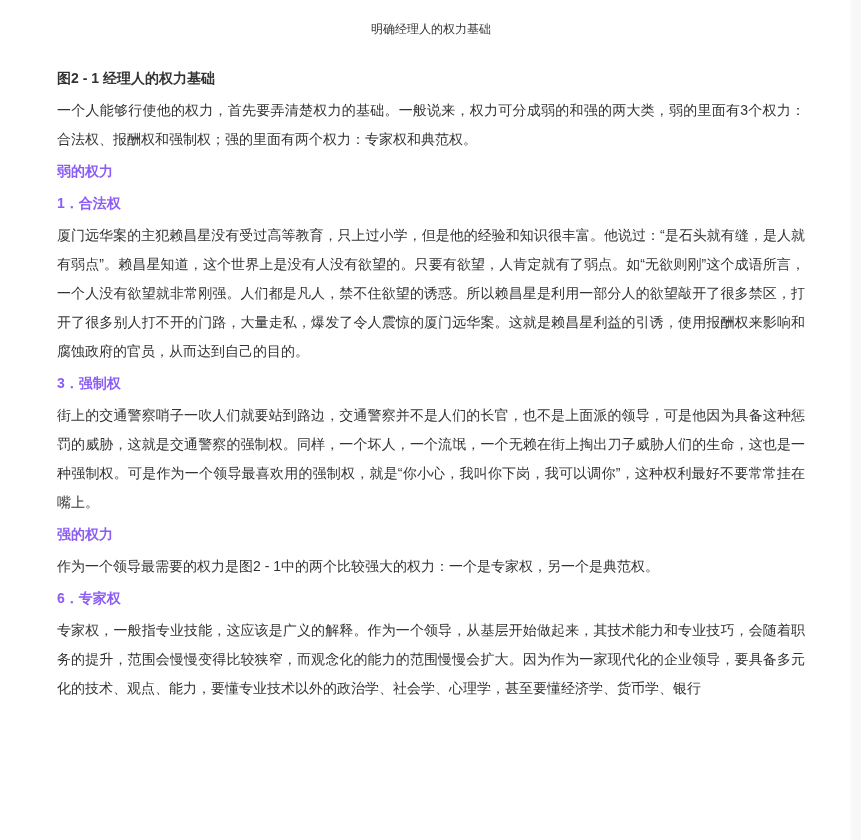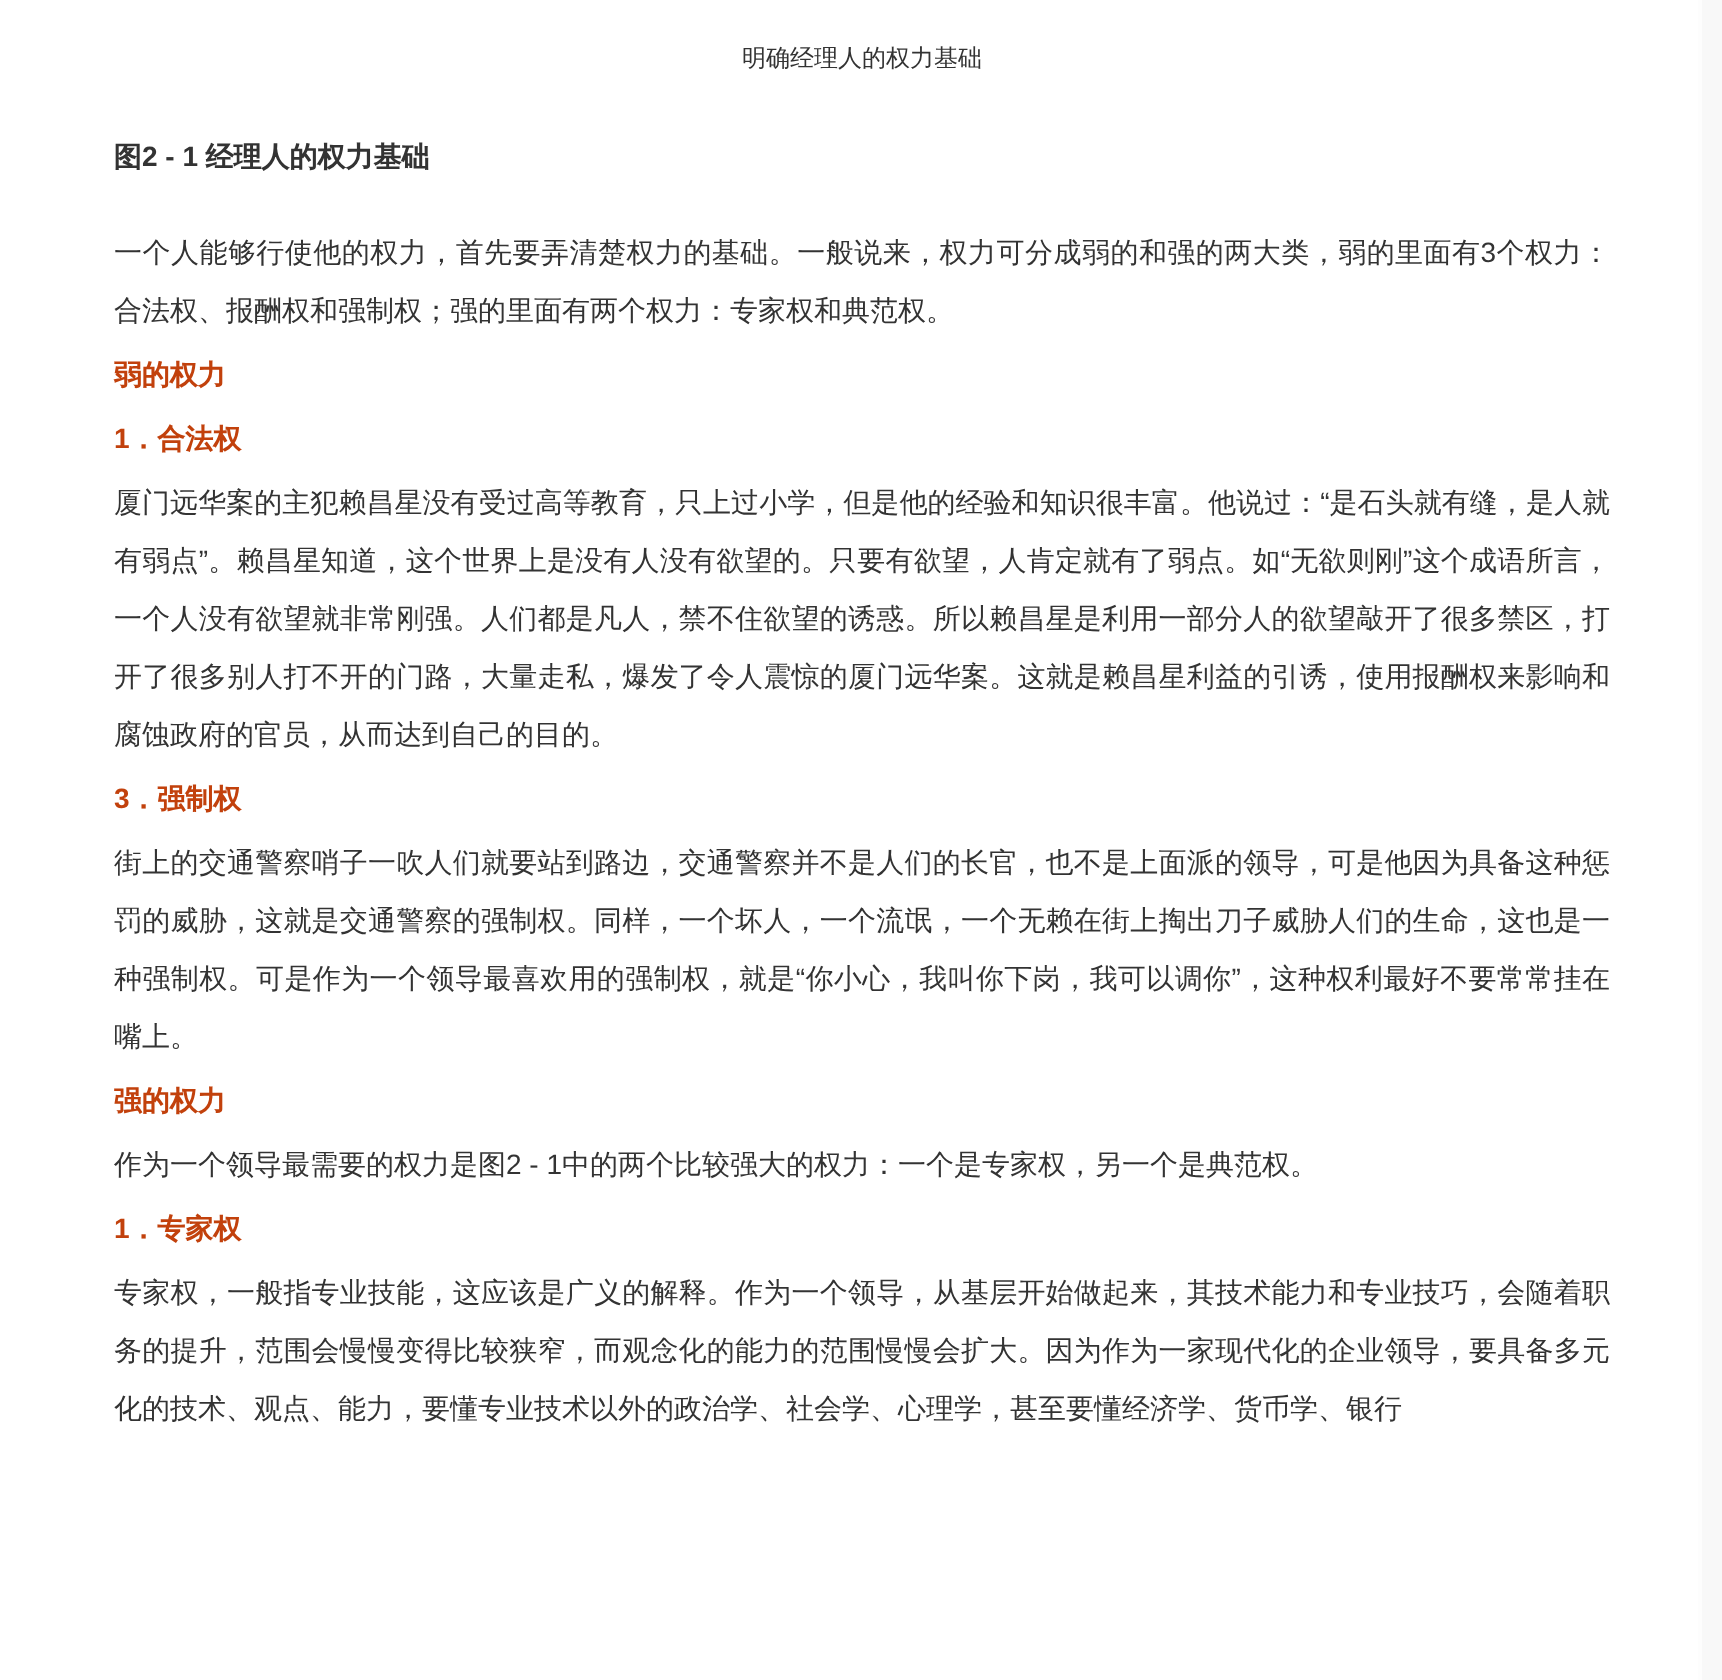--- a/index.html
+++ b/index.html
@@ -43,28 +43,28 @@
     color: #333333;
   }
   .para {
     margin: 3px 0 0 0;
     font-size: 14px;
     line-height: 29px;
     text-align: justify;
     color: #333333;
   }
   .para.first {
-    margin-top: 24px;
+    margin-top: 8px;
   }
   .sec-heading, .sub-heading {
     margin: 3px 0 0 0;
     font-size: 14px;
     font-weight: 700;
     line-height: 29px;
-    color: #c2410c;
+    color: #8b5cf6;
   }
   .scrollbar-track {
     position: absolute;
     top: 0;
     right: 0;
     width: 10px;
     height: 840px;
     background: #f8f8f8;
     border-left: 2px solid #fdfdfd;
   }
@@ -89,19 +89,19 @@
   <p class="para">厦门远华案的主犯赖昌星没有受过高等教育，只上过小学，但是他的经验和知识很丰富。他说过：“是石头就有缝，是人就有弱点”。赖昌星知道，这个世界上是没有人没有欲望的。只要有欲望，人肯定就有了弱点。如“无欲则刚”这个成语所言，一个人没有欲望就非常刚强。人们都是凡人，禁不住欲望的诱惑。所以赖昌星是利用一部分人的欲望敲开了很多禁区，打开了很多别人打不开的门路，大量走私，爆发了令人震惊的厦门远华案。这就是赖昌星利益的引诱，使用报酬权来影响和腐蚀政府的官员，从而达到自己的目的。</p>
 
   <h4 class="sub-heading">3．强制权</h4>
 
   <p class="para">街上的交通警察哨子一吹人们就要站到路边，交通警察并不是人们的长官，也不是上面派的领导，可是他因为具备这种惩罚的威胁，这就是交通警察的强制权。同样，一个坏人，一个流氓，一个无赖在街上掏出刀子威胁人们的生命，这也是一种强制权。可是作为一个领导最喜欢用的强制权，就是“你小心，我叫你下岗，我可以调你”，这种权利最好不要常常挂在嘴上。</p>
 
   <h3 class="sec-heading">强的权力</h3>
 
   <p class="para">作为一个领导最需要的权力是图2 - 1中的两个比较强大的权力：一个是专家权，另一个是典范权。</p>
 
-  <h4 class="sub-heading">1．专家权</h4>
+  <h4 class="sub-heading">6．专家权</h4>
 
   <p class="para">专家权，一般指专业技能，这应该是广义的解释。作为一个领导，从基层开始做起来，其技术能力和专业技巧，会随着职务的提升，范围会慢慢变得比较狭窄，而观念化的能力的范围慢慢会扩大。因为作为一家现代化的企业领导，要具备多元化的技术、观点、能力，要懂专业技术以外的政治学、社会学、心理学，甚至要懂经济学、货币学、银行</p>
 
 </div>
 
 <div class="scrollbar-track"></div>
 
 </body></html>

